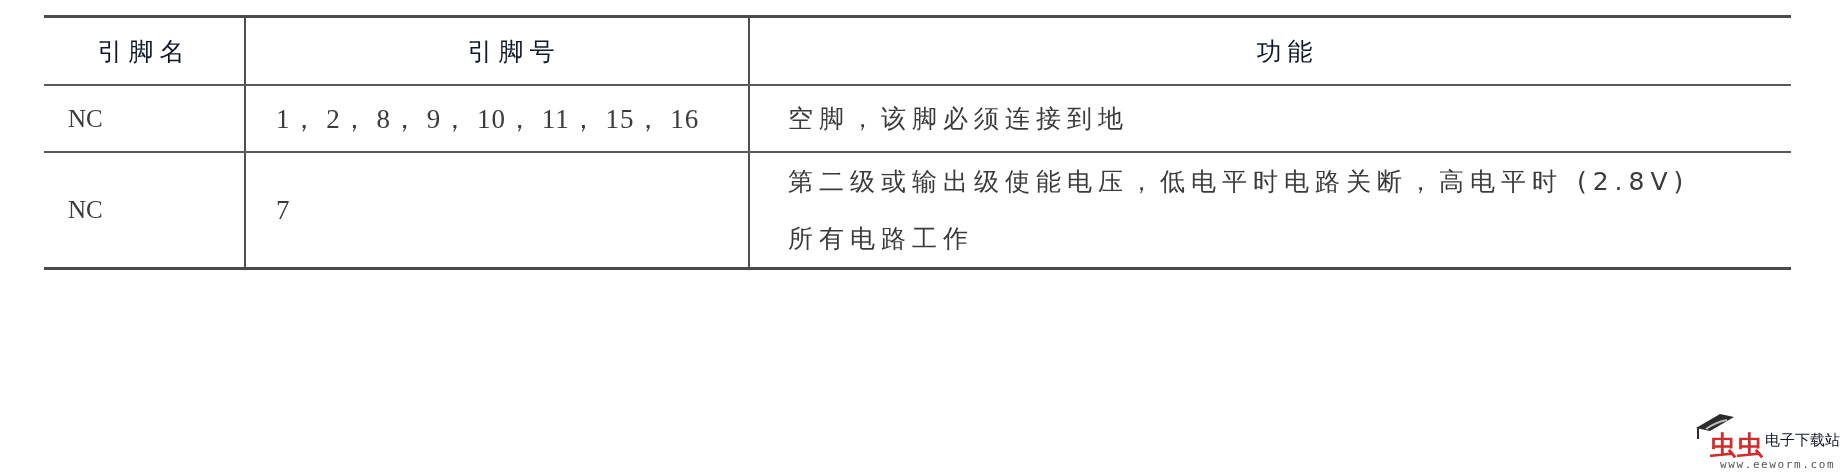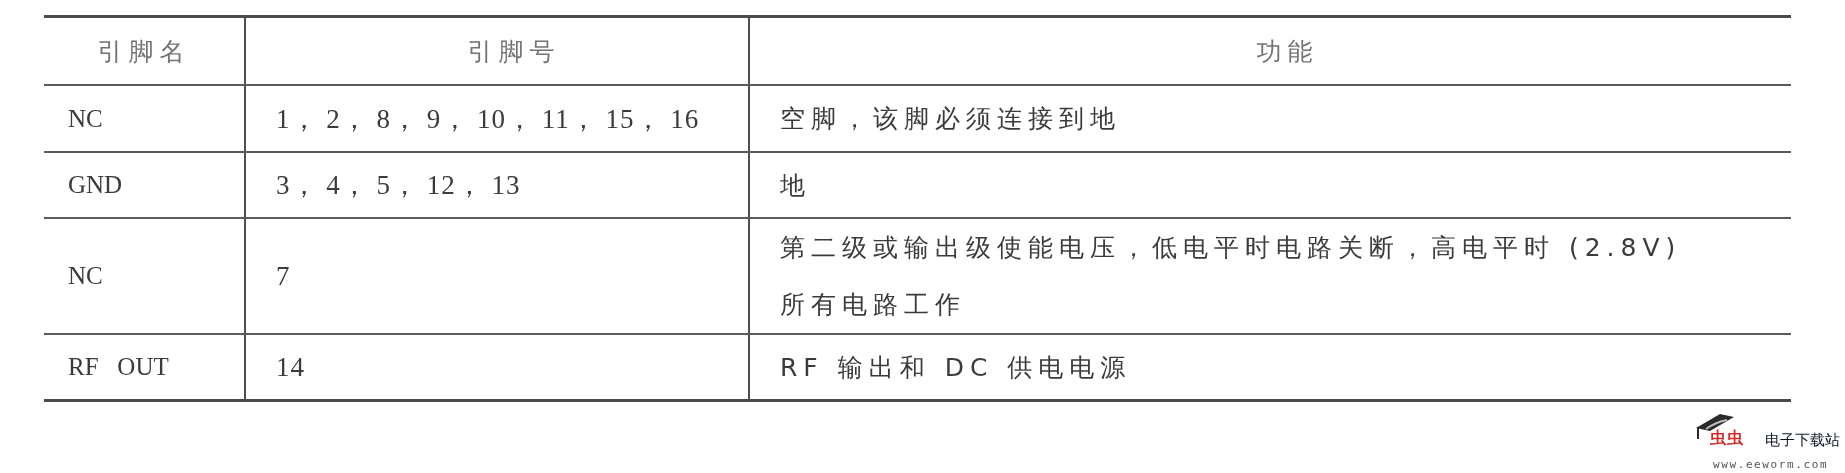--- a/index.html
+++ b/index.html
@@ -6,35 +6,35 @@
   body { width: 1845px; height: 473px; position: relative; overflow: hidden;
          font-family: "DejaVu Serif", "Liberation Serif", serif; color: #3b3b3b; }
   .table { position: absolute; left: 44px; top: 15px; width: 1747px; }
   table { border-collapse: collapse; width: 1747px; table-layout: fixed; }
   col.c1 { width: 201px; } col.c2 { width: 504px; } col.c3 { width: 1042px; }
   thead tr { border-top: 3px solid #4a4a4a; }
   tbody tr:last-child { border-bottom: 3px solid #4a4a4a; }
   th, td { border-bottom: 2px solid #5a5a5a; padding: 0; vertical-align: middle; }
   th + th, td + td { border-left: 2px solid #4f4f4f; padding-left: 34px; }
   th { height: 66px; font-weight: normal; font-family: "DejaVu Sans", sans-serif;
-       font-size: 25px; letter-spacing: 6px; color: #737373; text-align: center; }
+       font-size: 25px; letter-spacing: 6px; color: #0f172a; text-align: center; }
   td { font-size: 26px; }
   td.name { padding-left: 24px; font-family: "Liberation Serif", serif; font-size: 25px; white-space: pre; }
   td.pins { padding-left: 30px; font-family: "Liberation Serif", serif; font-size: 27px; letter-spacing: 1px; }
-  td.func { padding-left: 30px; font-family: "DejaVu Sans", sans-serif; font-size: 25px; letter-spacing: 6px; line-height: 57px; }
+  td.func { padding-left: 38px; font-family: "DejaVu Sans", sans-serif; font-size: 25px; letter-spacing: 6px; line-height: 57px; }
   tr.r1 td { height: 65px; } tr.r2 td { height: 64px; } tr.r3 td { height: 65px; }
   tr.r4 td { height: 97px; } tr.r5 td { height: 64px; }
   
   .wm { position: absolute; left: 1690px; top: 410px; width: 155px; height: 63px; }
   .cap { position: absolute; left: 4px; top: 2px; width: 40px; height: 28px; }
   .bugs { position: absolute; left: 20px; top: 18px; font-family: "DejaVu Sans", sans-serif;
-          font-weight: bold; font-size: 16px; color: #d42a2a; letter-spacing: 1px; }
+          font-weight: bold; font-size: 26px; color: #d42a2a; letter-spacing: 1px; }
   .site { position: absolute; left: 75px; top: 21px; font-family: "DejaVu Sans", sans-serif;
           font-size: 15px; color: #0f172a; letter-spacing: 0px; white-space: nowrap; }
-  .url { position: absolute; left: 23px; top: 48px; font-family: "DejaVu Sans Mono", monospace;
+  .url { position: absolute; left: 30px; top: 48px; font-family: "DejaVu Sans Mono", monospace;
          font-size: 11px; color: #555; letter-spacing: 1.6px; white-space: nowrap; }
 </style>
 </head>
 <body>
 
 <div class="table">
   <table>
     <colgroup>
         <col class="c1">
         <col class="c2">
@@ -48,40 +48,26 @@
       </tr>
     </thead>
     <tbody>
       <tr class="r1">
         <td class="name">NC</td>
         <td class="pins">1， 2， 8， 9， 10， 11， 15， 16</td>
         <td class="func">
           <span>空脚，该脚必须连接到地</span>
         </td>
       </tr>
-      <tr class="r2">
-        <td class="name">GND</td>
-        <td class="pins">3， 4， 5， 12， 13</td>
-        <td class="func">
-          <span>地</span>
-        </td>
-      </tr>
       <tr class="r4">
         <td class="name">NC</td>
         <td class="pins">7</td>
         <td class="func">
           <div>第二级或输出级使能电压，低电平时电路关断，高电平时 (2.8V)</div>
           <div>所有电路工作</div>
-        </td>
-      </tr>
-      <tr class="r5">
-        <td class="name">RF   OUT</td>
-        <td class="pins">14</td>
-        <td class="func">
-          <span>RF 输出和 DC 供电电源</span>
         </td>
       </tr>
     </tbody>
   </table>
 </div>
 
 <div class="wm">
   <svg class="cap" viewBox="0 0 40 28">
     <polygon points="2,16 26,2 40,5 16,19" fill="#2b2b2b"></polygon>
     <path d="M12,17 Q22,10 33,8" stroke="#bbb" stroke-width="2" fill="none"></path>

